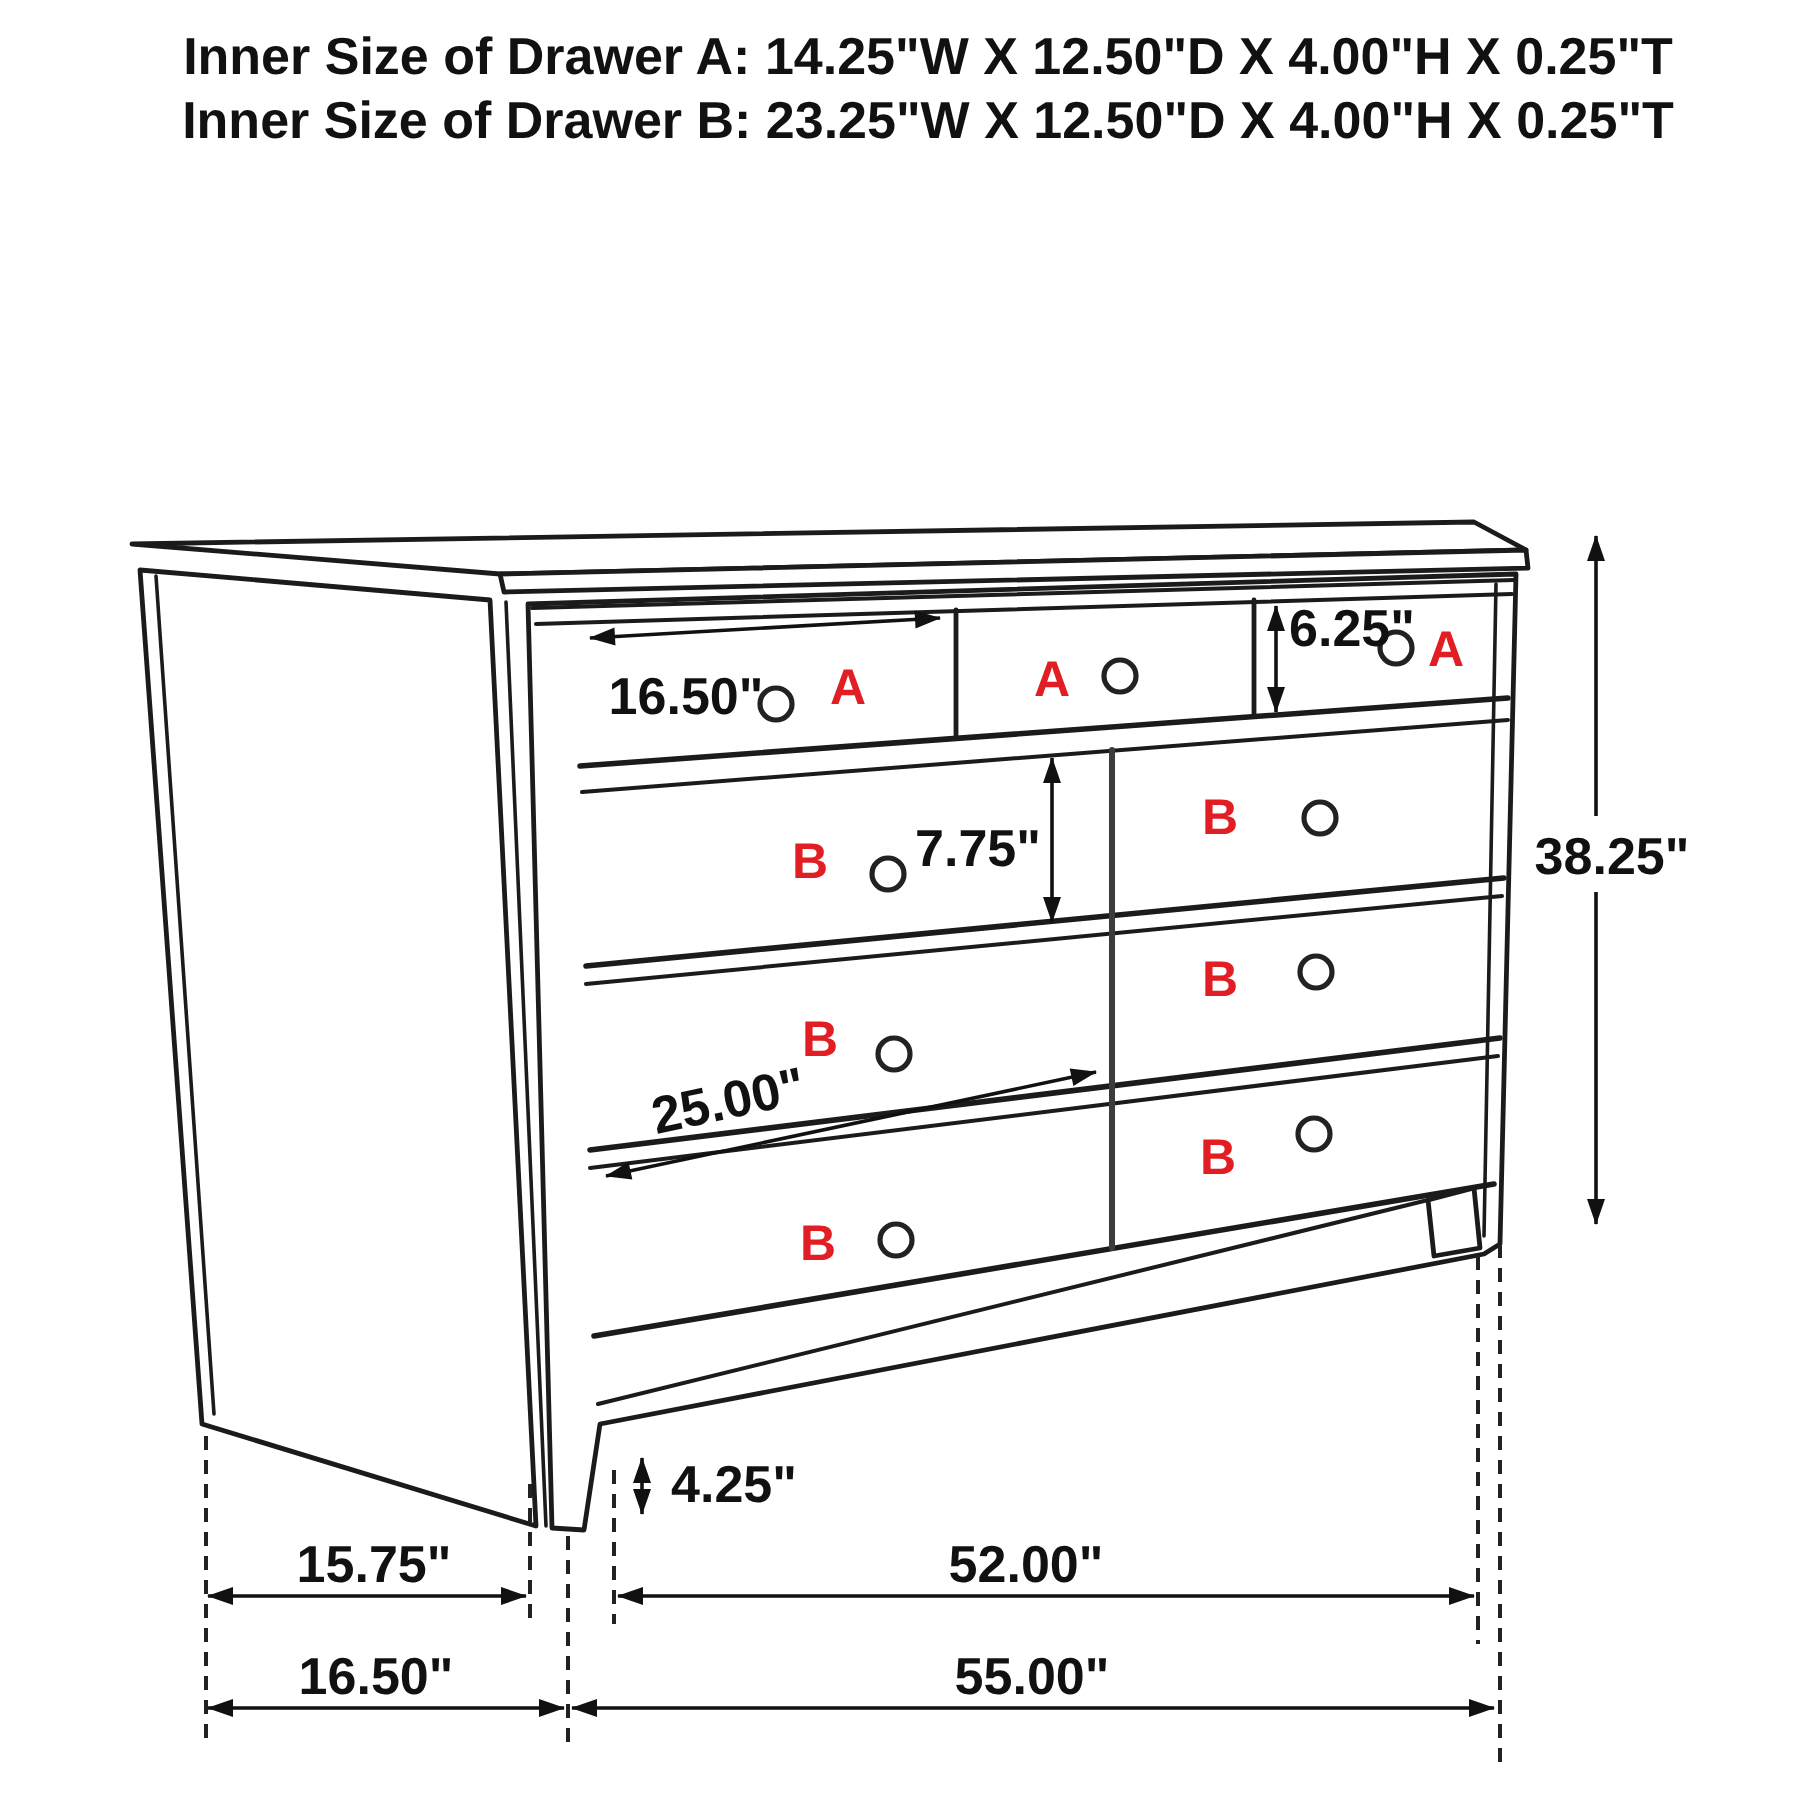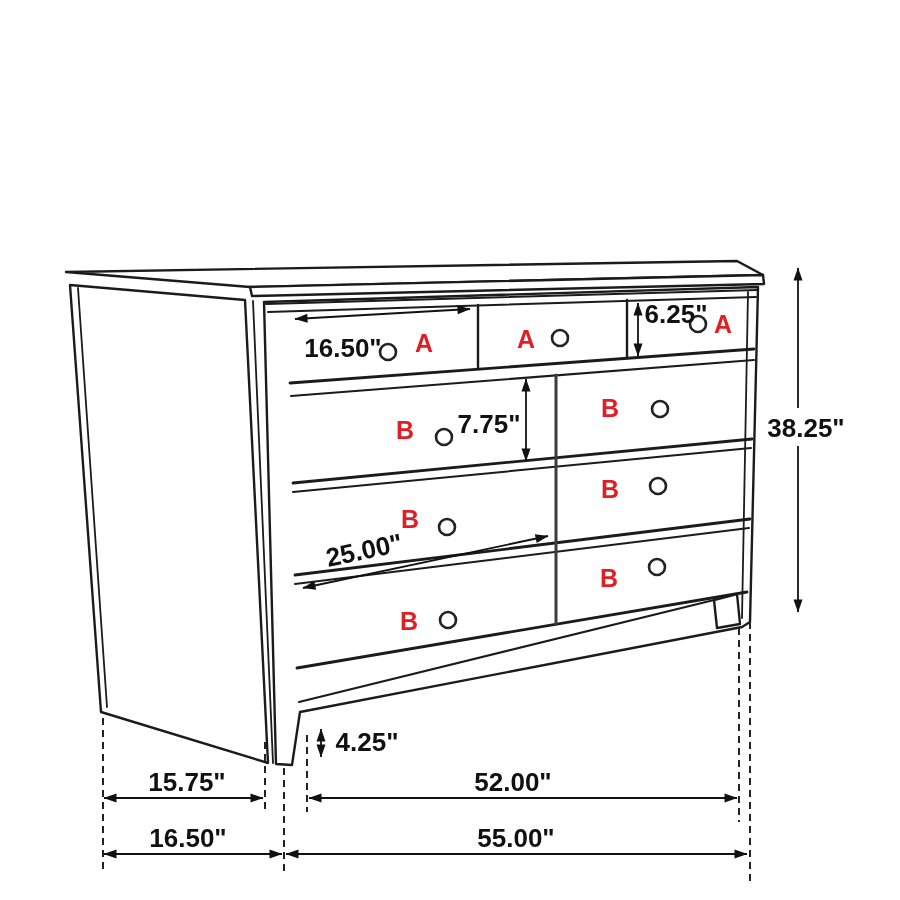--- a/index.html
+++ b/index.html
@@ -12,20 +12,22 @@
   svg text{font-family:"Liberation Sans",sans-serif;}
   .dim-text{font-size:26px;font-weight:bold;fill:#111;}
   .lab{font-size:25px;font-weight:bold;}
 </style>
 </head>
 <body>
 
 <div class="canvas">
 
   <div class="title-block">
+    <div class="title-line">Inner Size of Drawer A: 14.25"W X 12.50"D X 4.00"H X 0.25"T</div>
+    <div class="title-line">Inner Size of Drawer B: 23.25"W X 12.50"D X 4.00"H X 0.25"T</div>
   </div>
 
   <svg width="900" height="900" viewBox="0 0 900 900">
     <defs>
       <marker id="ah" viewBox="0 0 14 10" markerWidth="14" markerHeight="10" refX="13" refY="5" orient="auto-start-reverse" markerUnits="userSpaceOnUse">
         <path d="M0.5,0.5 L13.5,5 L0.5,9.5 Z" fill="#111"></path>
       </marker>
     </defs>
 
     <g fill="#ffffff" stroke="#1b1b1b" stroke-width="2.4" stroke-linejoin="round" stroke-linecap="round">

